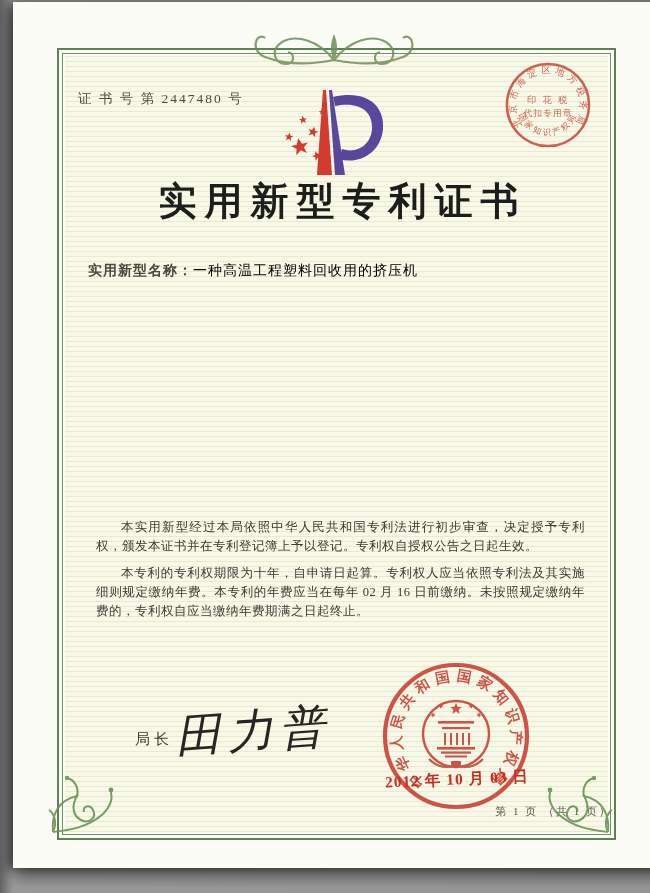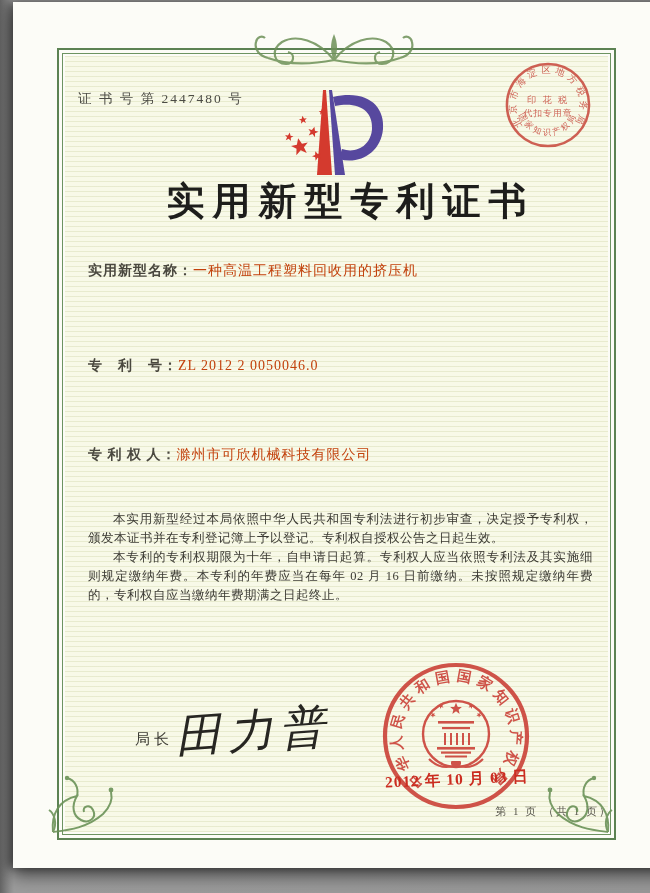--- a/index.html
+++ b/index.html
@@ -7,28 +7,28 @@
     font-family:"Liberation Serif","DejaVu Serif",serif;}
   .page{position:absolute;left:13px;top:2px;width:635px;height:866px;
     background:#fcfcf7;box-shadow:-5px 0 9px rgba(0,0,0,.45),0 8px 16px rgba(0,0,0,.5);padding-left:25px;}
   .frame{position:absolute;left:44px;top:46px;width:555px;height:788px;
     border:2px solid #5c8253;}
   .frame::before{content:"";position:absolute;inset:3px;border:1px solid #6d9361;}
   .frame-bg{position:absolute;inset:6px;
     background:repeating-linear-gradient(180deg,rgba(190,198,140,.28) 0 1px,rgba(252,252,236,0) 1px 5px),#f8f9e8;}
   .abs{position:absolute;}
   .cert-no{left:65px;top:88px;font-size:13.5px;letter-spacing:2px;color:#4c4c45;}
-  .title{left:60px;top:174px;width:555px;text-align:center;font-size:38px;font-weight:700;
+  .title{left:52px;top:174px;width:555px;text-align:center;font-size:38px;font-weight:700;
     letter-spacing:8px;color:#1d1d1b;}
   .field{left:75px;width:520px;font-size:14px;color:#45433b;letter-spacing:1px;white-space:nowrap;}
   .field .lb{color:#4a483f;font-weight:bold;}
-  .field .vl{color:#c2410c;}
+  .field .vl{color:#000000;}
   .paras{left:75px;top:508px;width:505px;font-size:12.5px;line-height:19px;color:#3b3a33;
     text-align:justify;letter-spacing:.5px;}
-  .paras p{margin:0;text-indent:2em;}
+  .paras p{margin:8px;text-indent:2em;}
   .sig-label{left:122px;top:728px;font-size:15px;letter-spacing:4px;color:#3c3b34;}
   .sig-name{left:162px;top:698px;width:180px;font-size:46px;color:#272622;
     transform:rotate(-4deg);font-style:italic;letter-spacing:6px;}
   .date-stamp{left:372px;top:767px;width:160px;font-size:15.5px;font-weight:700;color:#cb2c20;
     letter-spacing:1px;transform:rotate(-2.5deg);z-index:6;white-space:nowrap;}
   .footer{left:44px;top:802px;width:555px;text-align:right;font-size:11px;
     letter-spacing:2px;color:#5a594f;}
   .seal-top{left:491px;top:59px;width:88px;height:88px;opacity:.8;z-index:5;}
   .seal-bottom{left:368px;top:659px;width:150px;height:150px;opacity:.85;z-index:5;}
   .logo{left:259px;top:83px;width:120px;height:100px;}
@@ -81,26 +81,20 @@
       <use href="#star5" transform="translate(17,52) scale(0.45) rotate(10)"></use>
       <use href="#star5" transform="translate(45,71) scale(0.5) rotate(-20)"></use>
       <use href="#star5" transform="translate(50,27) scale(0.34)"></use>
     </g>
   </svg>
 
   <div class="abs title">实用新型专利证书</div>
 
   <div class="abs field" style="top:260px">
     <span class="lb">实用新型名称：</span><span class="vl">一种高温工程塑料回收用的挤压机</span>
-  </div>
-  <div class="abs field" style="top:355px">
-    <span class="lb">专　利　号：</span><span class="vl">ZL 2012 2 0050046.0</span>
-  </div>
-  <div class="abs field" style="top:444px">
-    <span class="lb">专 利 权 人：</span><span class="vl">滁州市可欣机械科技有限公司</span>
   </div>
 
   <div class="abs paras">
     <p>本实用新型经过本局依照中华人民共和国专利法进行初步审查，决定授予专利权，颁发本证书并在专利登记簿上予以登记。专利权自授权公告之日起生效。</p>
     <p>本专利的专利权期限为十年，自申请日起算。专利权人应当依照专利法及其实施细则规定缴纳年费。本专利的年费应当在每年 02 月 16 日前缴纳。未按照规定缴纳年费的，专利权自应当缴纳年费期满之日起终止。</p>
   </div>
 
   <div class="abs sig-label">局长</div>
   <div class="abs sig-name">田力普</div>
 

